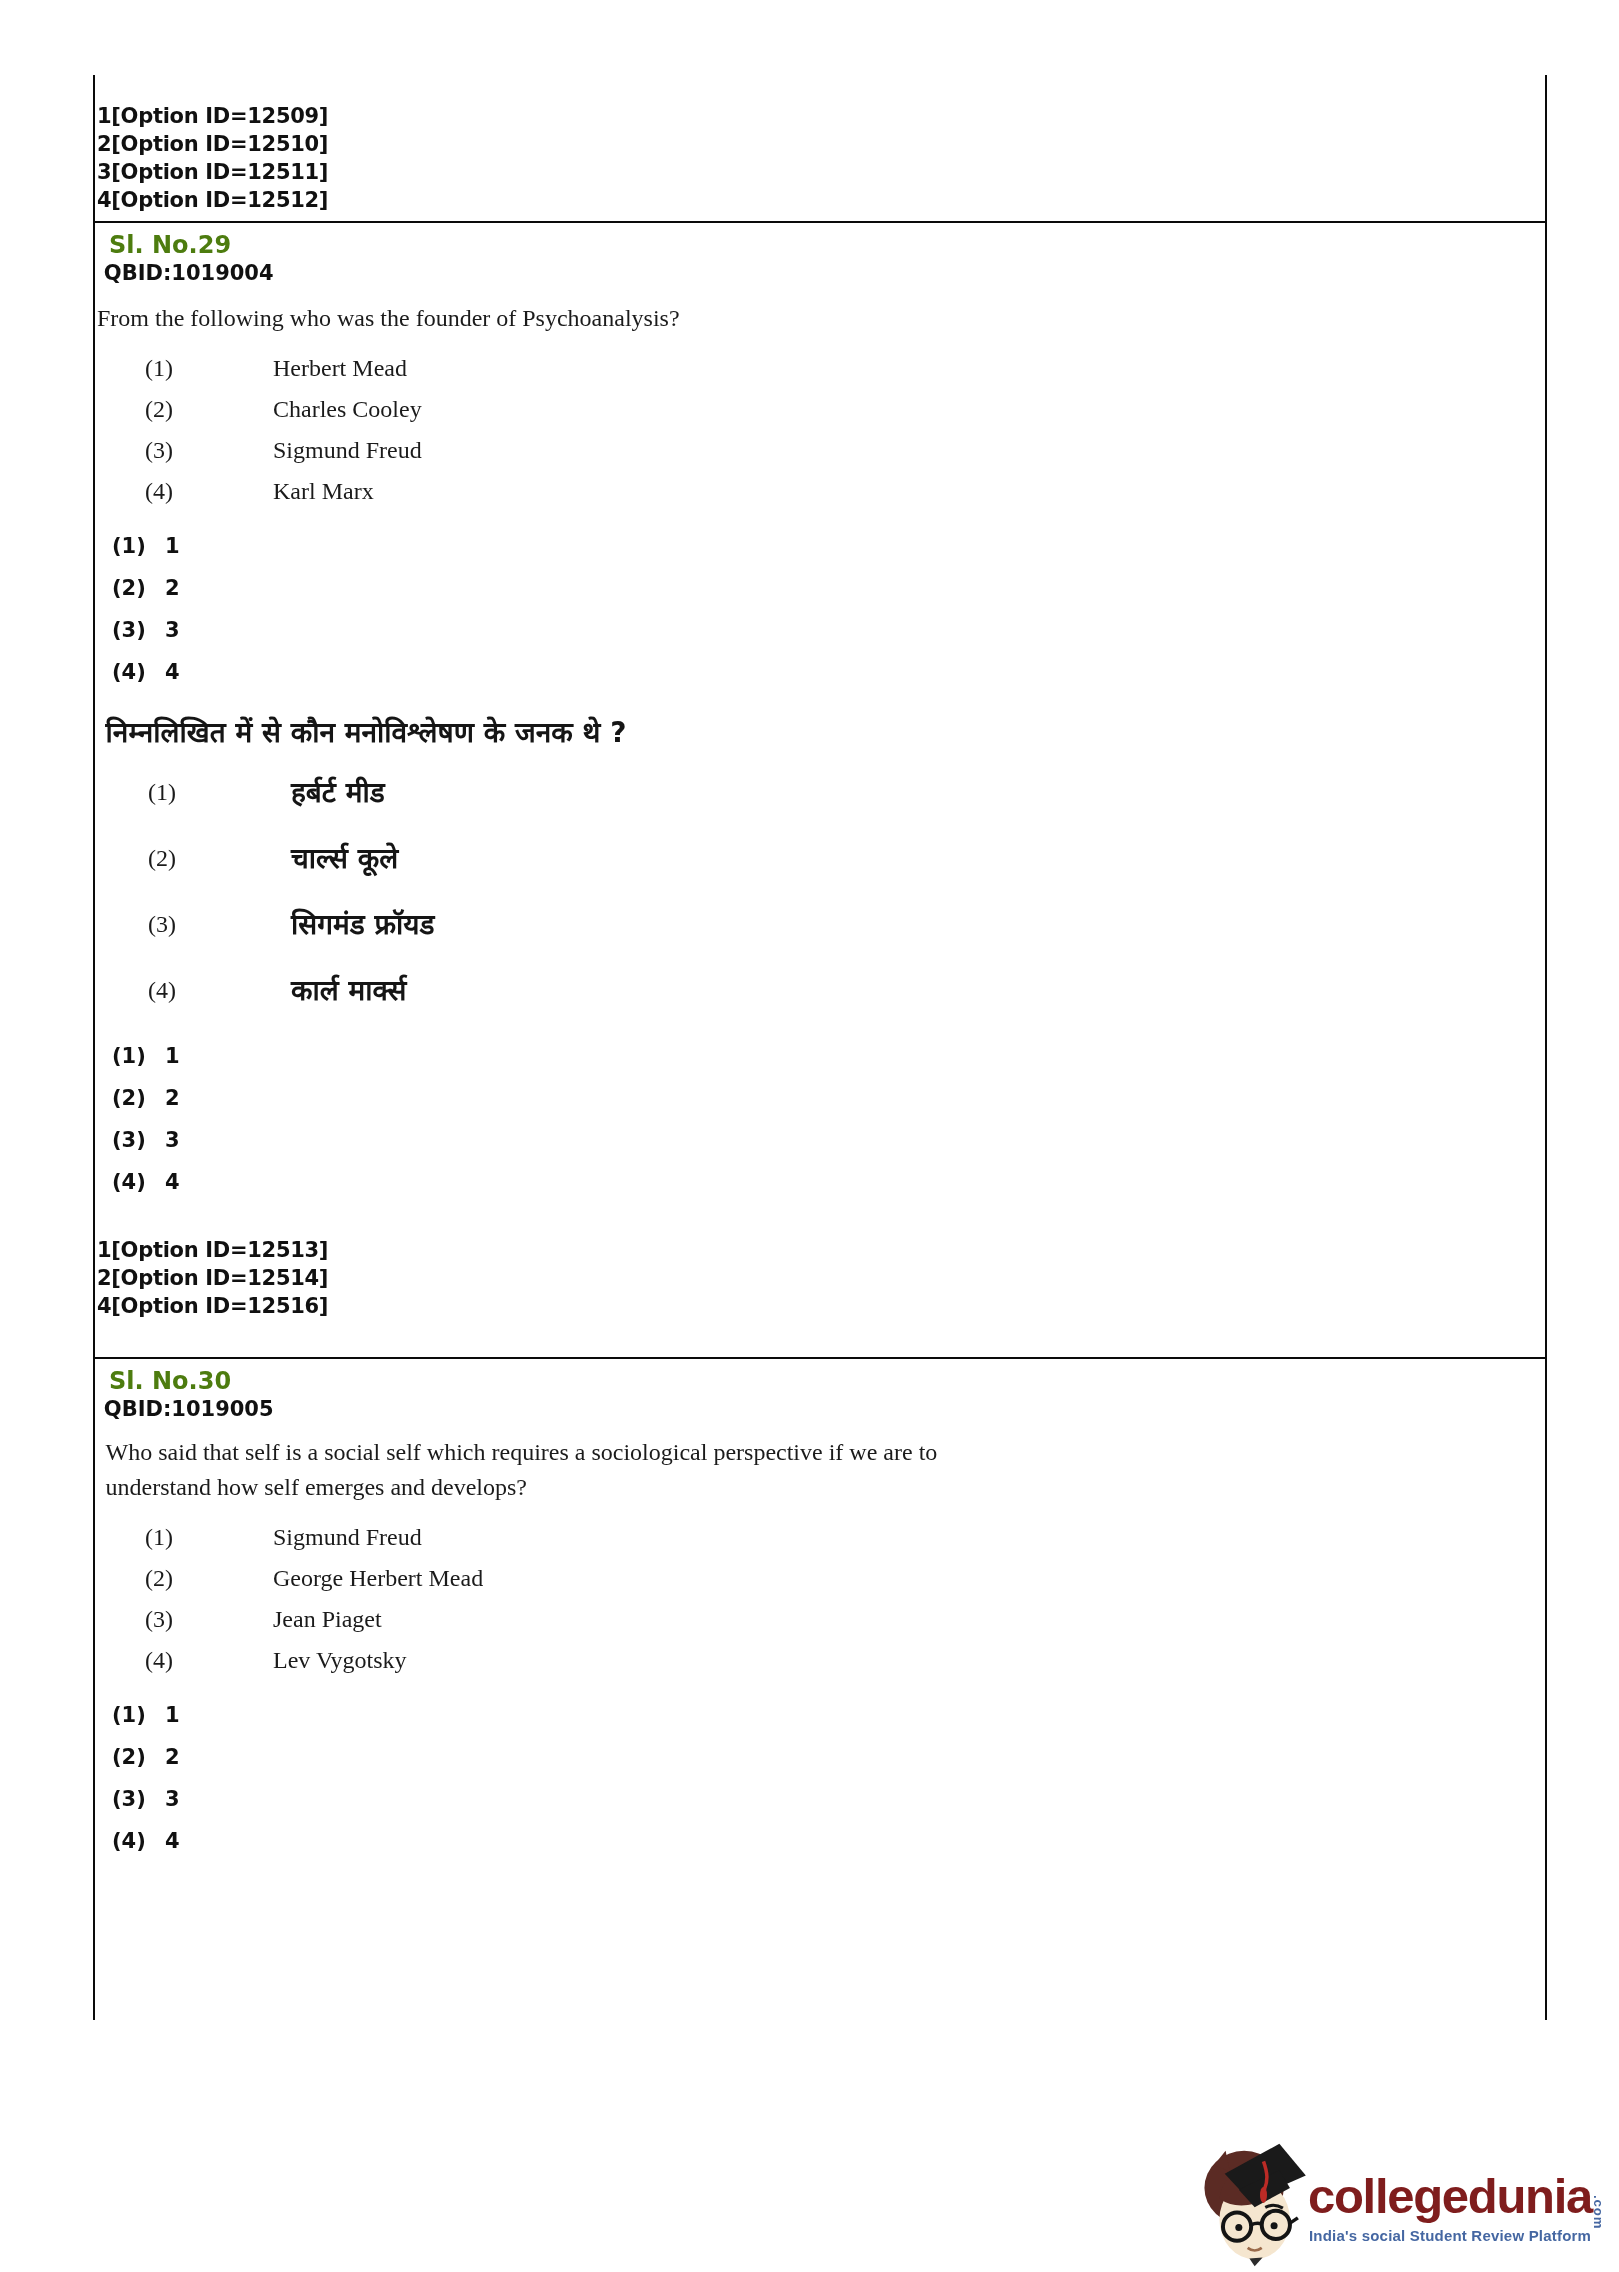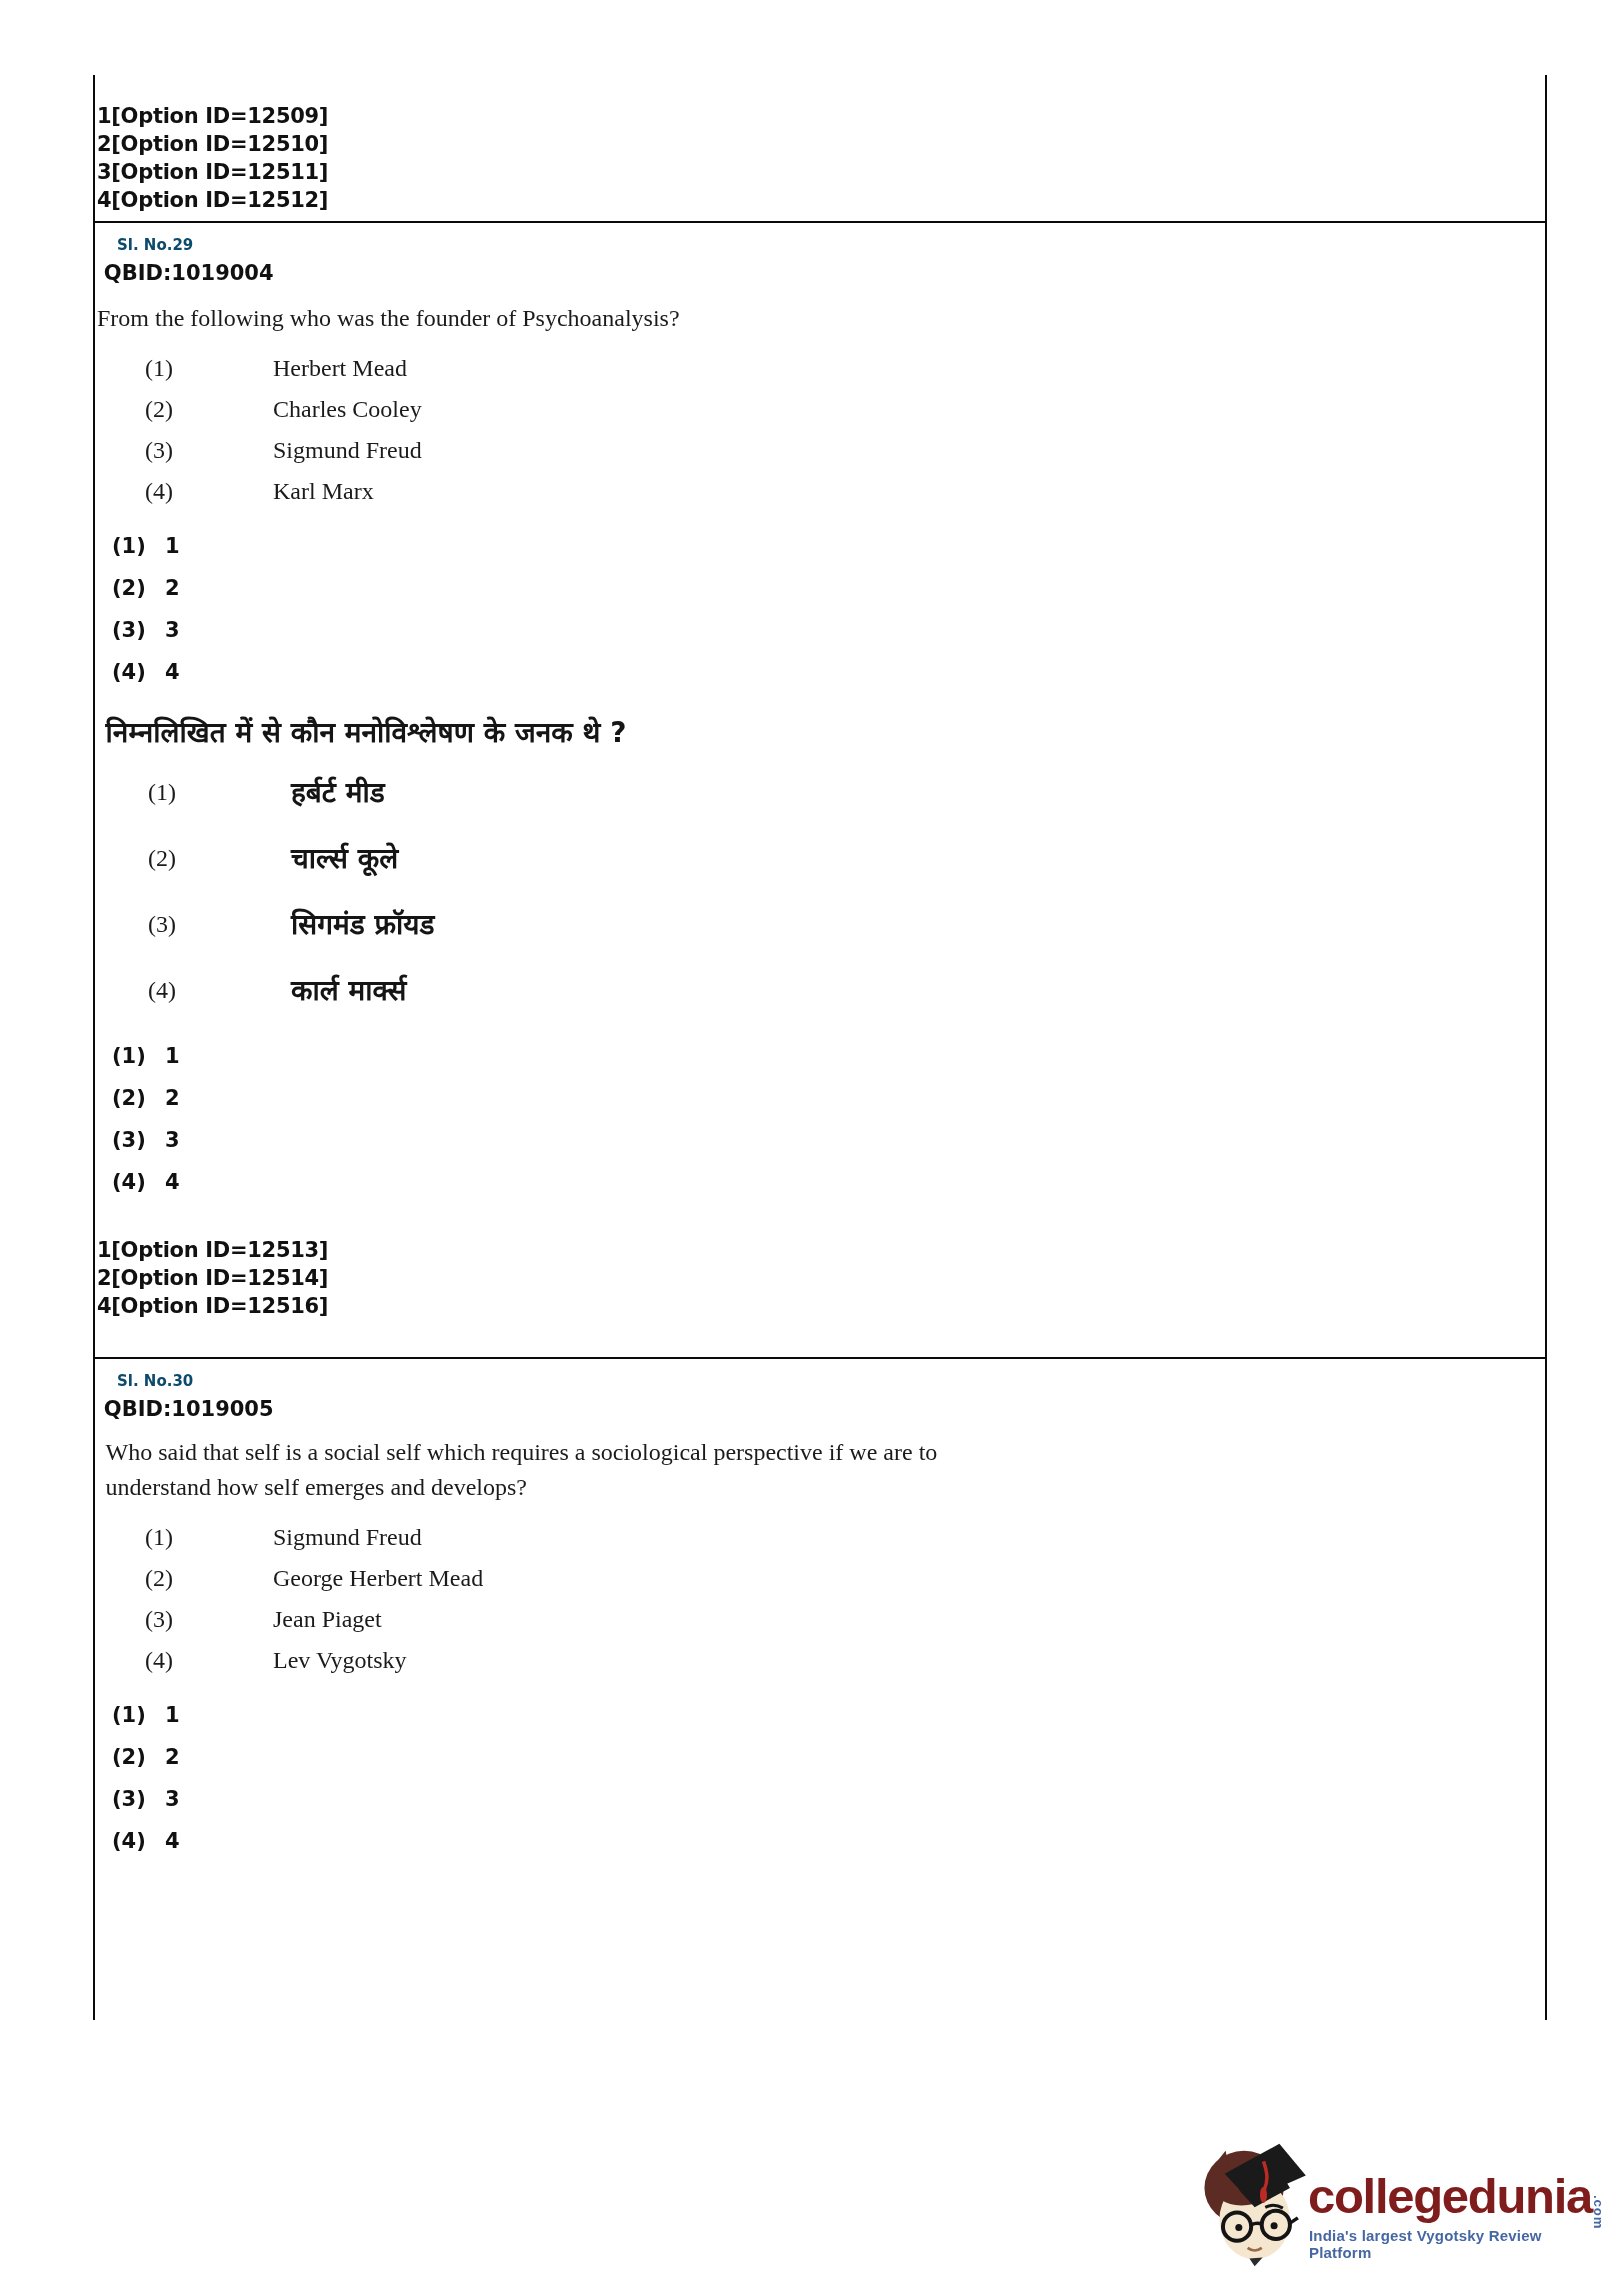--- a/index.html
+++ b/index.html
@@ -23,21 +23,21 @@
   }
   .row-a { height: 146px; padding-top: 27px; }
   .row-b { height: 1136px; border-top: 2.6px solid #0a0a0a; }
   .row-c { height: 663px; border-top: 2.6px solid #0a0a0a; }
 
   .idline {
     margin-left: 2px;
     font-size: 21px; font-weight: bold; line-height: 28px;
     letter-spacing: -0.3px; color: #111;
   }
-  .slno  { margin: 8px 0 0 22px; font-size: 15px; font-weight: bold; line-height: 28px; color:#0c4a6e; }
+  .slno  { margin: 8px 0 0 14px; font-size: 24px; font-weight: bold; line-height: 28px; color:#4d7c0f; }
   .qbid  { margin-left: 8.8px; font-size: 21px; font-weight: bold; line-height: 28px; color:#111; }
 
   .scan { filter: blur(0.4px); }
 
   .q-en {
     margin: 14px 0 0 2px;
     font-family: "Liberation Serif", "DejaVu Serif", serif;
     font-size: 24px; line-height: 35px; color: #1b1b1b;
     max-width: 1235px;
   }
@@ -265,16 +265,16 @@
       <path d="M60,102 Q66,99 72,101" stroke="#141414" stroke-width="4" fill="none"></path>
       <path d="M104,100 L113,94" stroke="#141414" stroke-width="4" fill="none"></path>
       <path d="M76,82 Q86,77 96,83" stroke="#141414" stroke-width="3.5" fill="none"></path>
       <circle cx="46" cy="105" r="4" fill="#141414"></circle>
       <circle cx="86" cy="103" r="4" fill="#141414"></circle>
       <path d="M56,128 Q64,134 72,128" stroke="#9a6a4a" stroke-width="3" fill="none"></path>
       <path d="M58,140 L64,149 L73,139 Z" fill="#2b2b2b"></path>
     </svg>
     <div class="brand">collegedunia</div>
     <div class="tld">.com</div>
-    <div class="tagline">India's largest Vygotsky Review Platform</div>
+    <div class="tagline">India's social Student Review Platform</div>
   </div>
 </div>
 
 
 </body></html>

